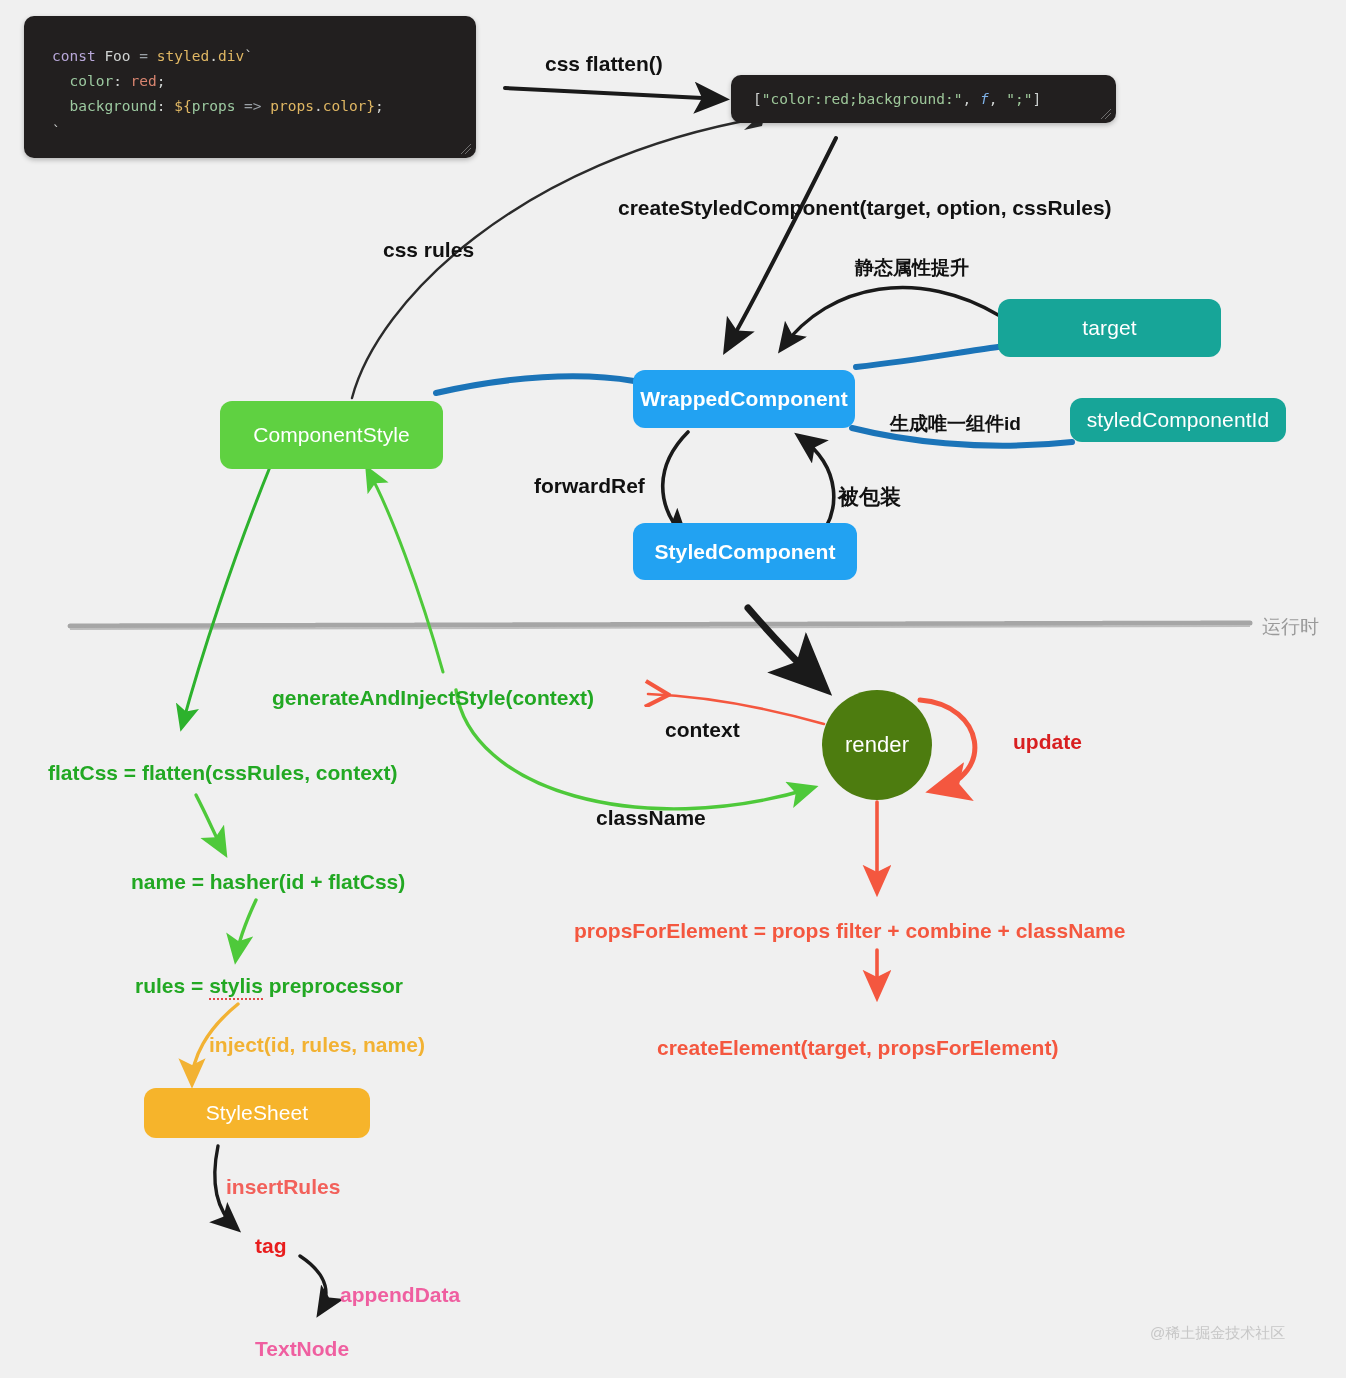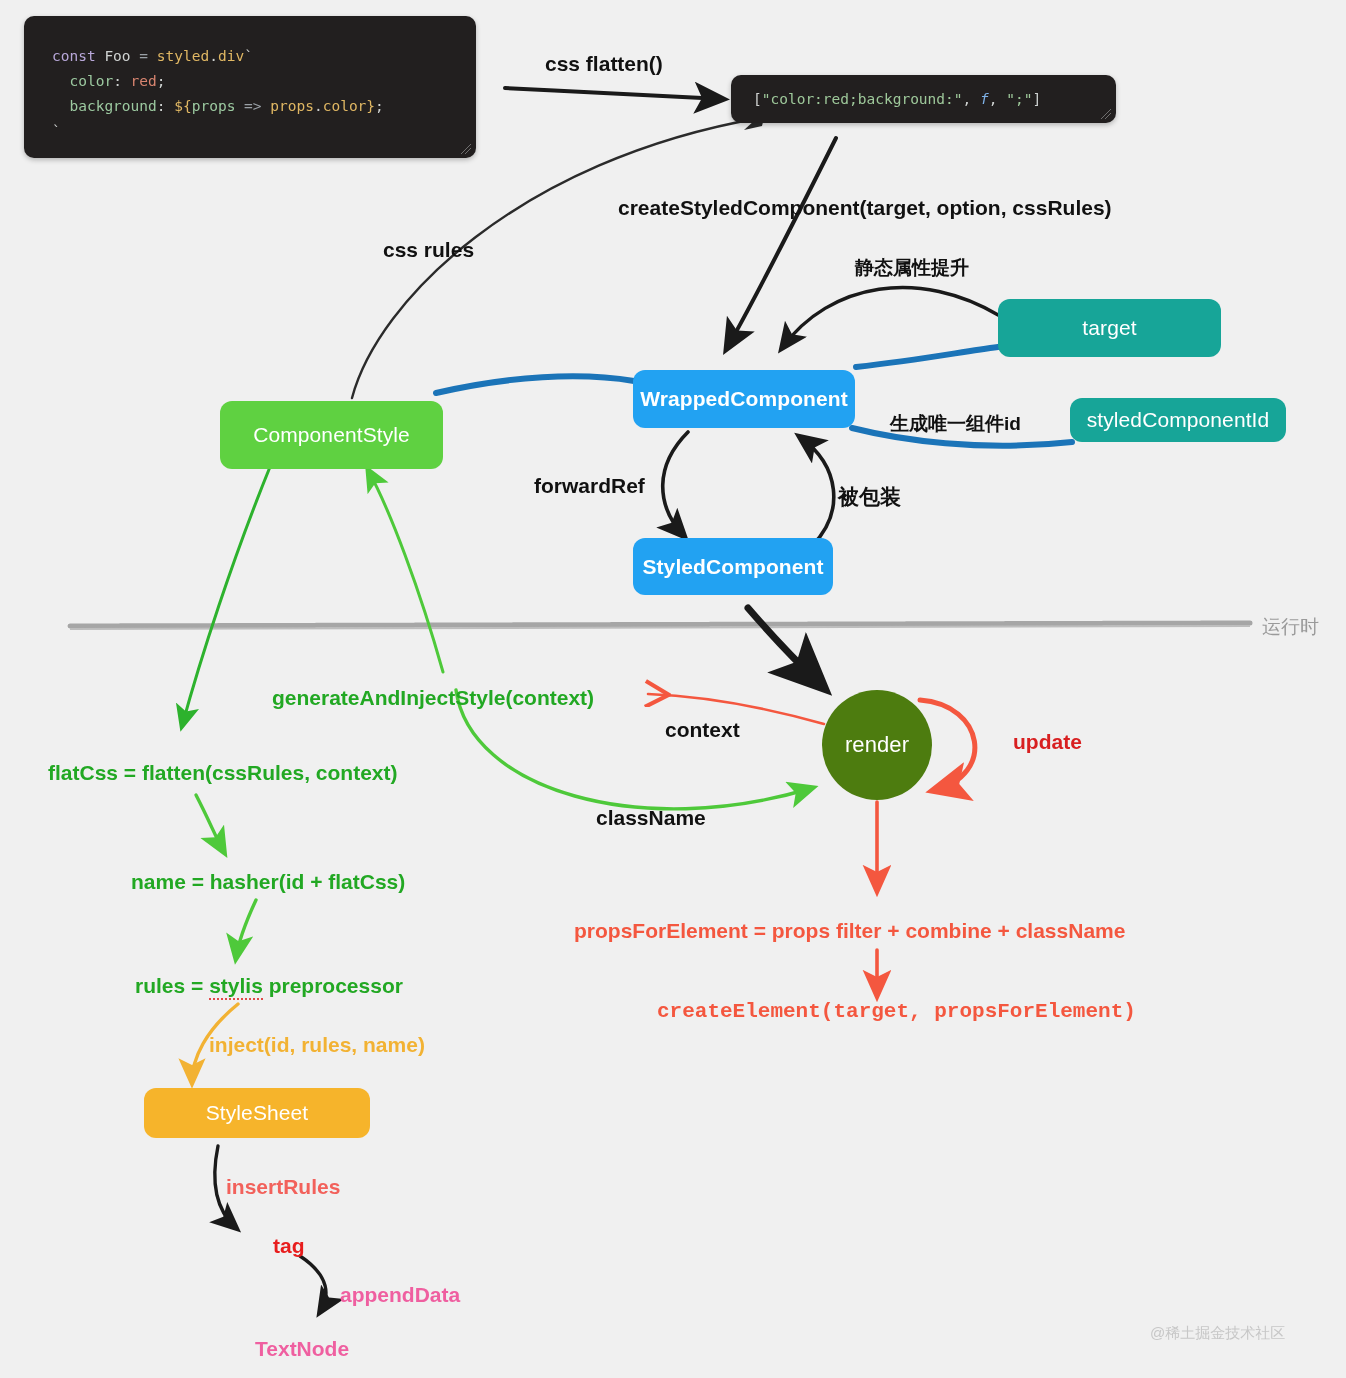--- a/index.html
+++ b/index.html
@@ -263,21 +263,21 @@
   </div>
 
   <div class="node green" style="left:220px; top:401px; width:223px; height:68px;">
     <span>ComponentStyle</span>
   </div>
 
   <div class="node blue" style="left:633px; top:370px; width:222px; height:58px;">
     <span>WrappedComponent</span>
   </div>
 
-  <div class="node blue" style="left:633px; top:538px; width:200px; height:57px;align-items:center;">
+  <div class="node blue" style="left:633px; top:523px; width:224px; height:57px;align-items:center;">
     <span>StyledComponent</span>
   </div>
 
   <div class="node teal" style="left:998px; top:299px; width:223px; height:58px;">
     <span>target</span>
   </div>
 
   <div class="node teal" style="left:1070px; top:398px; width:216px; height:44px;">
     <span>styledComponentId</span>
   </div>
@@ -317,27 +317,27 @@
   <div class="lbl big green" style="left:131px; top:870px;">name = hasher(id + flatCss)</div>
 
   <div class="lbl big green" style="left:135px; top:974px;">
     <span>rules = </span><span class="spell">stylis</span><span> preprocessor</span>
   </div>
 
   <div class="lbl big orange" style="left:209px; top:1033px;">inject(id, rules, name)</div>
 
   <div class="lbl big salmon" style="left:226px; top:1175px;">insertRules</div>
 
-  <div class="lbl big red" style="left:273px; top:1234px;">tag</div>
+  <div class="lbl big red" style="left:255px; top:1234px;">tag</div>
 
   <div class="lbl big pink" style="left:340px; top:1283px;">appendData</div>
 
   <div class="lbl big pink" style="left:255px; top:1337px;">TextNode</div>
 
   <div class="lbl big coral" style="left:574px; top:919px;">propsForElement = props filter + combine + className</div>
 
-  <div class="lbl big coral" style="left:657px; top:1000px;font-family:Liberation Mono, monospace;">createElement(target, propsForElement)</div>
+  <div class="lbl big coral" style="left:657px; top:1036px;">createElement(target, propsForElement)</div>
 
   <div class="lbl grey" style="left:1262px; top:614px;">运行时</div>
 
   <div class="lbl watermark" style="left:1150px; top:1324px;">@稀土掘金技术社区</div>
 
 </div>
 
 </body></html>

